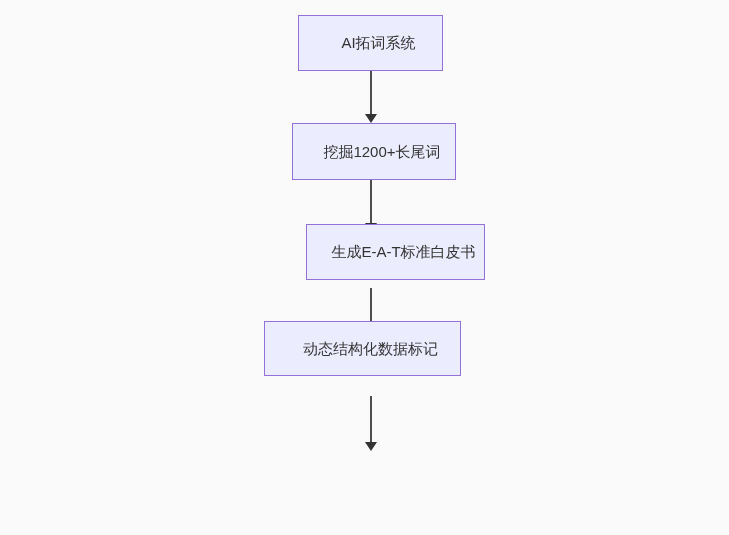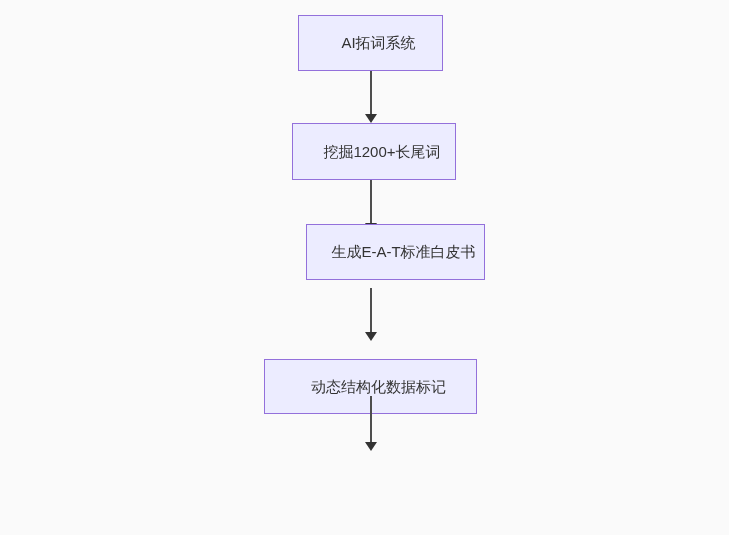--- a/index.html
+++ b/index.html
@@ -29,21 +29,21 @@
     justify-content: center;
     font-size: 15px;
     line-height: 1.2;
     text-align: center;
     white-space: nowrap;
     padding-left: 16px;
   }
   .node-1 { left: 298px; top: 15px;  width: 145px; height: 56px; }
   .node-2 { left: 292px; top: 123px; width: 164px; height: 57px; }
   .node-3 { left: 261px; top: 224px; width: 179px; height: 56px; margin-left: 45px; }
-  .node-4 { left: 264px; top: 359px; width: 213px; height: 55px; }
+  .node-4 { left: 264px; top: 321px; width: 197px; height: 55px; }
   .node-5 { left: 252px; top: 451px; width: 236px; height: 57px; }
 
   .edge {
     position: absolute;
     left: 364px;
     width: 13px;
   }
   .edge-1 { top: 71px;  height: 52px; }
   .edge-2 { top: 180px; height: 52px; }
   .edge-3 { top: 288px; height: 53px; }

